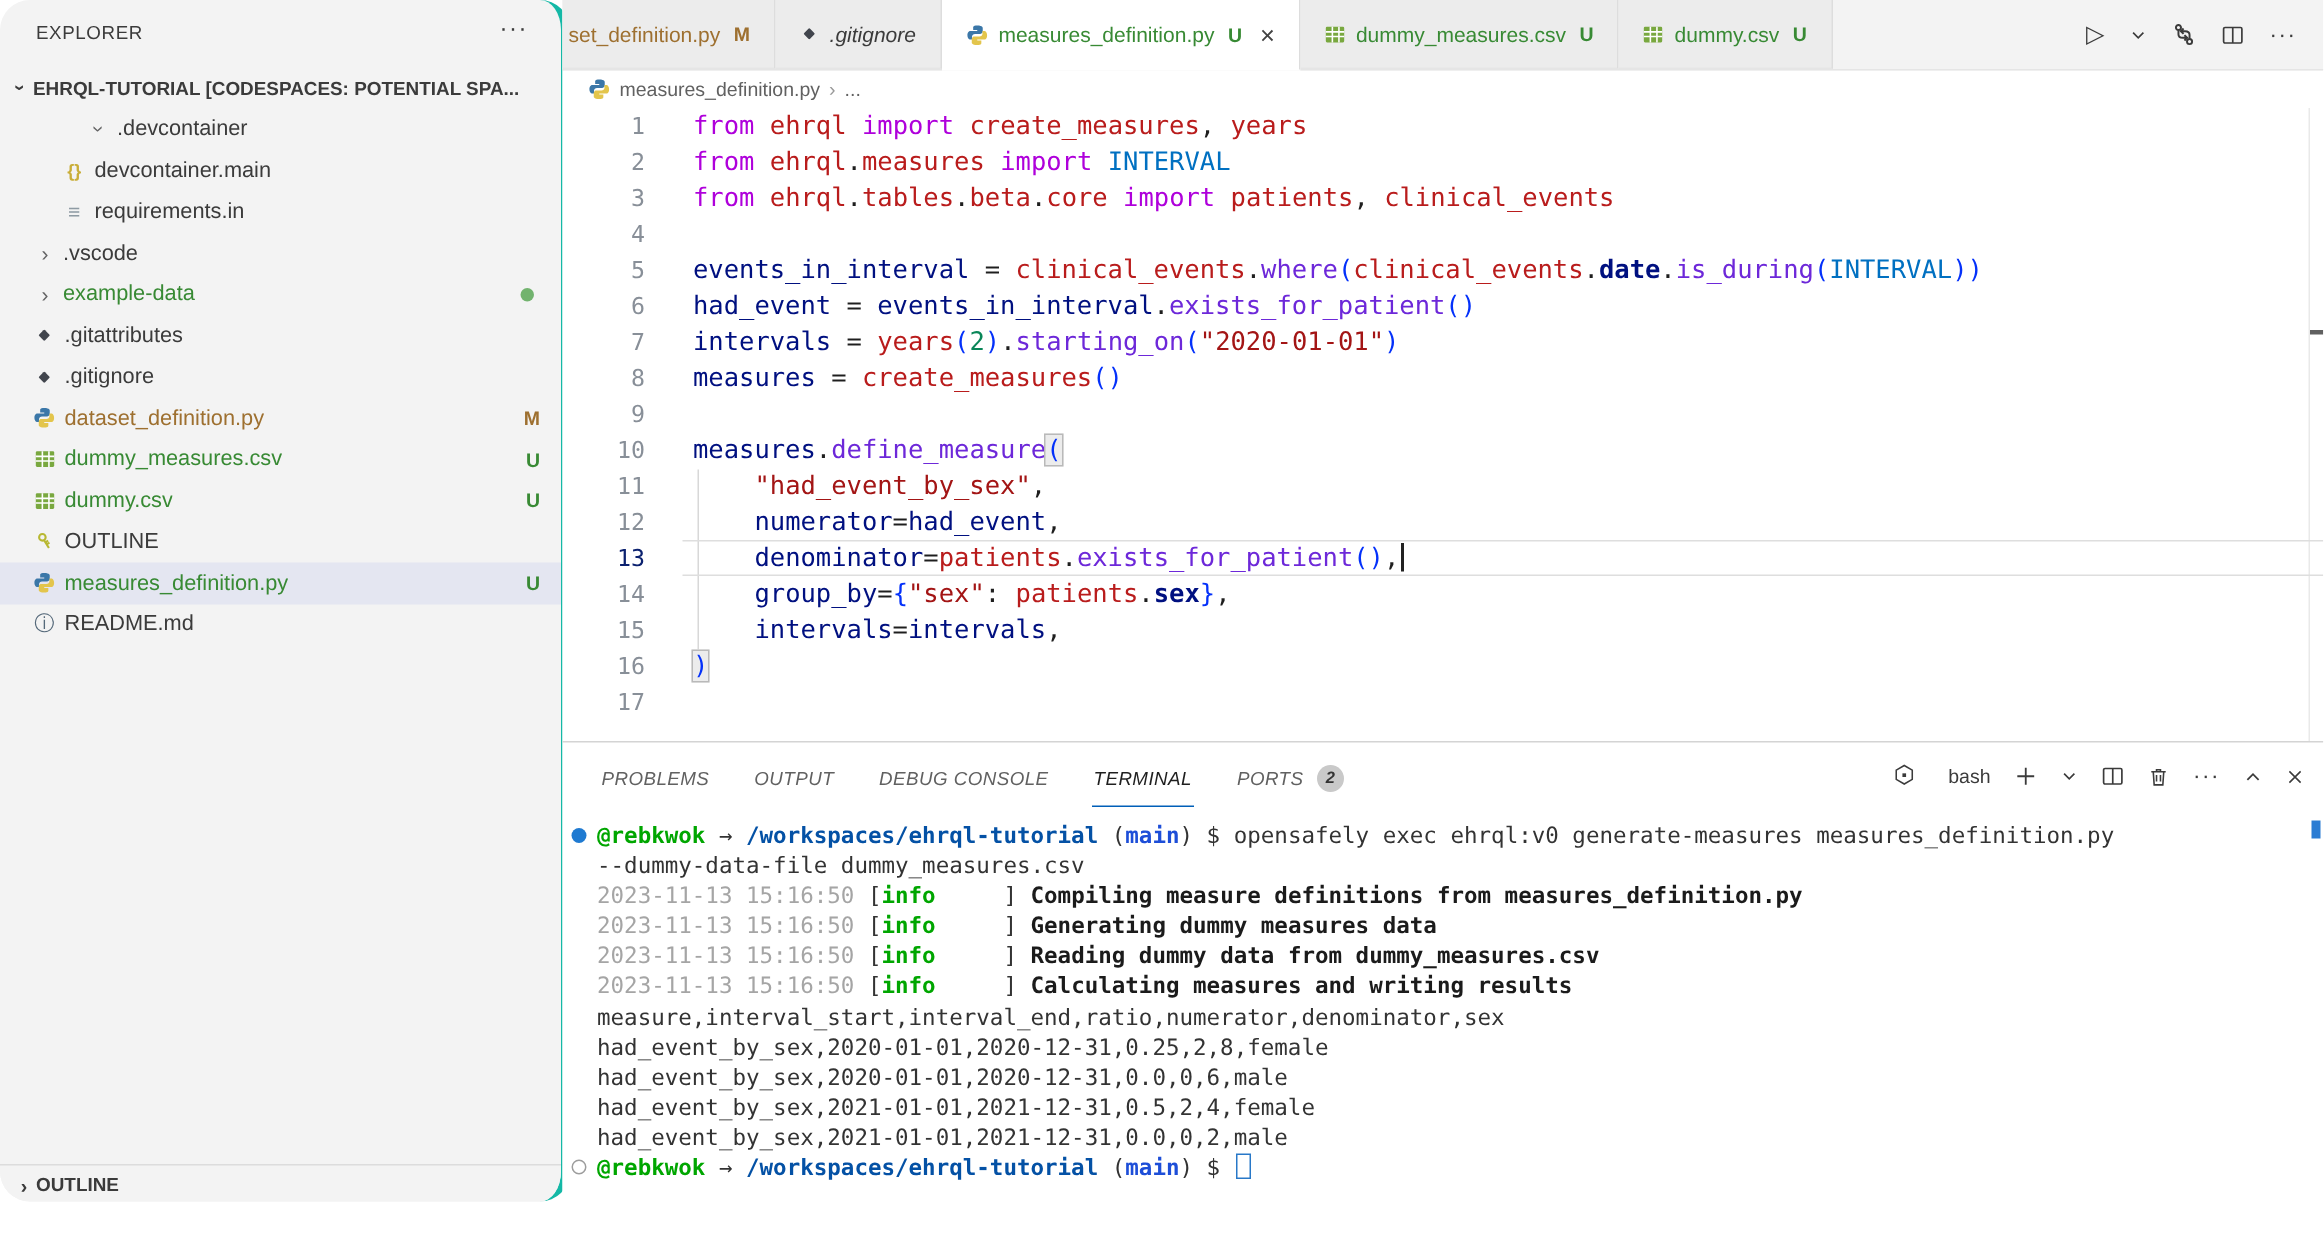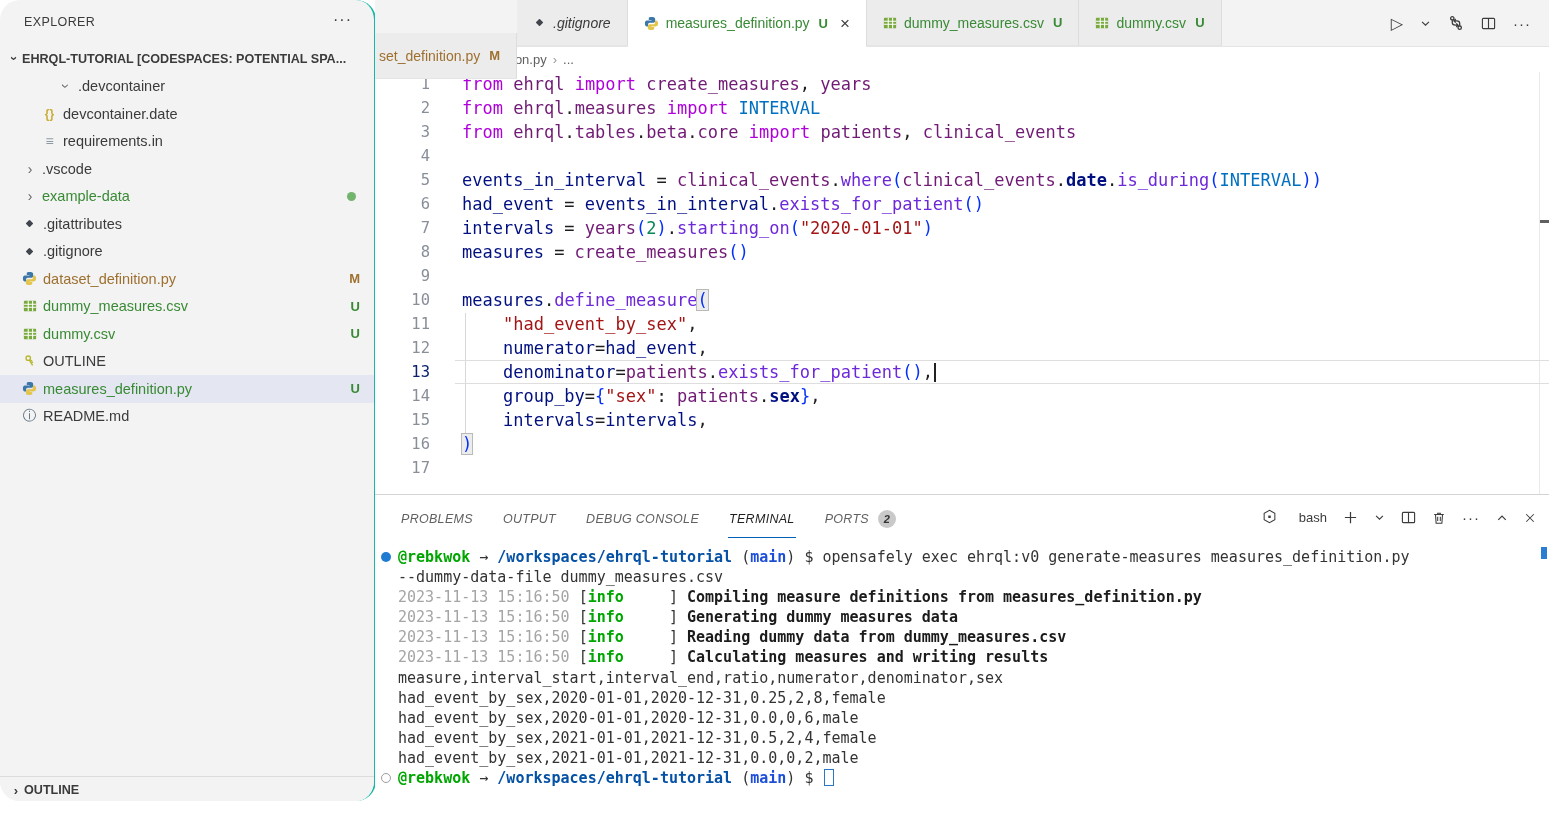--- a/index.html
+++ b/index.html
@@ -1,21 +1,21 @@
 <!DOCTYPE html>
 <html><head>
 <meta charset="utf-8">
 <style>
   html,body{margin:0;padding:0;background:#fff;}
   #screen{position:relative;width:1549px;height:829px;overflow:hidden;
     font-family:"Liberation Sans",sans-serif;color:#3b3b3b;background:#fff;
     -webkit-font-smoothing:antialiased;}
   
   #sidebar{position:absolute;left:0;top:0;width:374px;height:801px;background:#f3f3f3;
-    border-right:2px solid #14b8a6;overflow:hidden;border-radius:20px;}
+    border-right:6px solid #14b8a6;overflow:hidden;border-radius:20px;}
   #sb-header{position:absolute;left:0;top:0;right:0;height:45px;}
   #sb-title{position:absolute;left:24px;top:15px;font-size:12.5px;letter-spacing:.4px;color:#3b3b3b;}
   #sb-more{position:absolute;right:22px;top:11px;font-size:16px;color:#3b3b3b;letter-spacing:1px;cursor:pointer;}
   #tree{position:absolute;left:0;top:45px;right:0;}
   .sb-row{position:relative;height:27.5px;display:flex;align-items:center;font-size:14.5px;
     white-space:nowrap;cursor:pointer;}
   .sb-row.selected{background:#e4e6f1;}
   .sb-row .chev{width:16px;color:#646465;font-size:14px;flex:none;text-align:center;}
   .sb-row .ficon{width:19px;flex:none;display:inline-flex;justify-content:center;align-items:center;}
   .sb-row .lbl{margin-left:4px;overflow:hidden;text-overflow:ellipsis;}
@@ -28,40 +28,40 @@
     display:flex;align-items:flex-start;padding:6px 0 0 8px;font-weight:bold;font-size:12.6px;background:#f3f3f3;}
   #outline .chev{width:16px;color:#3b3b3b;font-size:13px;text-align:center;}
   .rot90{display:inline-block;transform:rotate(90deg);}
   
   #editor{position:absolute;left:375px;top:0;right:0;bottom:0;background:#fff;}
   #tabstrip{position:absolute;left:0;top:0;right:0;height:46px;background:#f3f3f3;
     border-bottom:1px solid #e5e5e5;display:flex;align-items:stretch;z-index:3;}
   .tab{position:relative;display:flex;align-items:center;padding:0 16px;background:#ececec;
     border-right:1px solid #ddd;font-size:14px;color:#3b3b3b;cursor:pointer;height:46px;box-sizing:border-box;
     border-bottom:1px solid #e5e5e5;white-space:nowrap;}
-  .tab.cut{padding-left:4px;margin-top:33px;}
+  .tab.cut{padding-left:4px;}
   .tab.active{background:#fff;border-bottom:1px solid #fff;height:47px;z-index:4;}
   .tab .ficon{margin-right:7px;display:inline-flex;}
   .tab .gitletter{margin-left:9px;font-size:13px;font-weight:bold;}
   .tab .closex{margin-left:12px;font-size:17px;color:#424242;cursor:pointer;line-height:1;}
   .tab.italic .tlabel{font-style:italic;}
   #editor-actions{margin-left:auto;display:flex;align-items:center;gap:17px;padding:0 18px;}
   .act{display:inline-flex;align-items:center;color:#3b3b3b;cursor:pointer;}
   #breadcrumb{position:absolute;left:0;top:47px;right:0;height:25px;background:#fff;display:flex;
     align-items:center;padding-left:17px;font-size:13px;color:#616161;gap:6px;}
   #breadcrumb .ficon{display:inline-flex;}
   
   #code-area{position:absolute;left:0;top:72px;right:0;height:422px;background:#fff;overflow:hidden;
     font-family:"DejaVu Sans Mono",monospace;font-size:17px;cursor:text;}
   .code-line{position:relative;height:24px;line-height:24px;display:flex;white-space:pre;}
   .gut{width:55px;flex:none;text-align:right;color:#888f98;font-size:15.5px;}
   .code-line.current .gut{color:#0b216f;}
   .src{margin-left:32px;}
   .cur-hl{position:absolute;left:80px;right:0;top:0;bottom:0;border-top:1px solid #dedede;border-bottom:1px solid #dedede;pointer-events:none;}
-  .tk-kw{color:#af00db;} .tk-mod{color:#701a75;} .tk-fn{color:#6d28d9;} .tk-var{color:#001080;}
+  .tk-kw{color:#af00db;} .tk-mod{color:#b91c1c;} .tk-fn{color:#6d28d9;} .tk-var{color:#001080;}
   .tk-prop{color:#001080;font-weight:bold;} .tk-const{color:#0070c1;} .tk-str{color:#a31515;}
   .tk-num{color:#098658;} .tk-pl{color:#1e1e1e;} .tk-br{color:#0431fa;}
   .tk-brm{color:#0431fa;background:#ececec;border:1px solid #b9b9b9;margin:-1px;}
   .caret{display:inline-block;width:2px;height:19px;background:#222;vertical-align:-4px;margin-left:1px;}
   #indent-guide{position:absolute;left:90px;top:241px;width:1px;height:120px;background:#d8d8d8;}
   #ruler-line{position:absolute;top:0;bottom:0;right:9px;width:1px;background:#e9e9e9;}
   #ruler-cursor{position:absolute;right:0;width:9px;height:3px;top:148px;background:#606060;}
   
   #panel{position:absolute;left:0;top:494px;right:0;bottom:0;background:#fff;border-top:1px solid #d4d4d4;}
   #ptabs{position:absolute;left:25px;top:0;height:45px;display:flex;gap:28px;align-items:center;font-style:italic;}
@@ -103,21 +103,21 @@
       </div>
 
     <div class="sb-row" style="padding-left: 22px; margin-left: 36px;">
           <span class="chev rot90">›</span>
           <span class="lbl">.devcontainer</span>
         </div>
         <div class="sb-row" style="padding-left: 40px;">
           <span class="ficon">
             <span style="color:#c9ae39;font-weight:bold;font-size:12px">{}</span>
           </span>
-          <span class="lbl">devcontainer.date</span>
+          <span class="lbl">devcontainer.main</span>
         </div>
         <div class="sb-row" style="padding-left: 40px;">
           <span class="ficon">
             <span style="color:#8e9aa3;font-size:14px">≡</span>
           </span>
           <span class="lbl">requirements.in</span>
         </div>
         <div class="sb-row" style="padding-left: 22px;">
           <span class="chev">›</span>
           <span class="lbl">.vscode</span>

